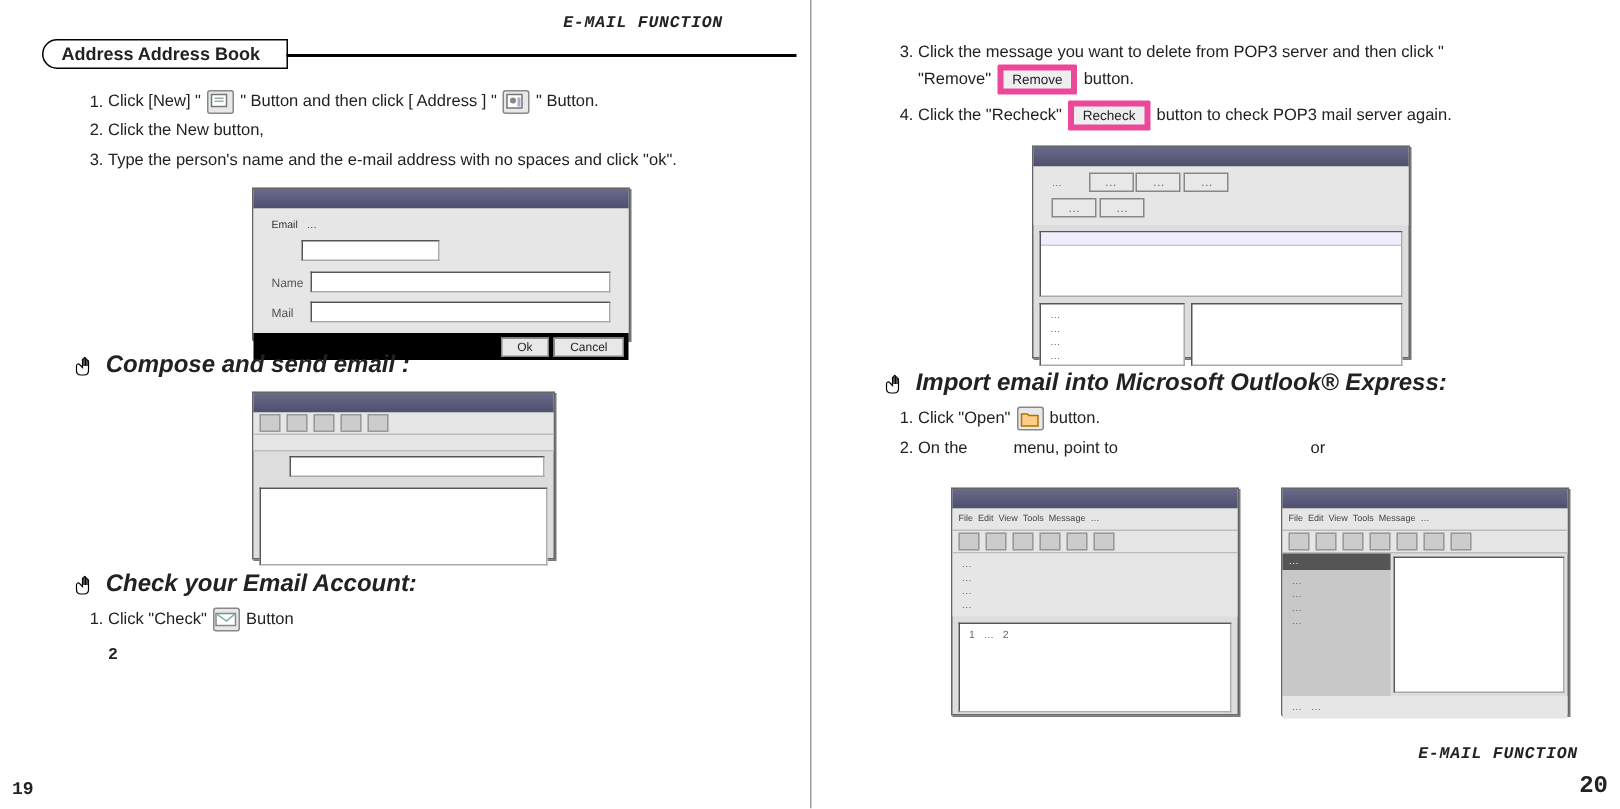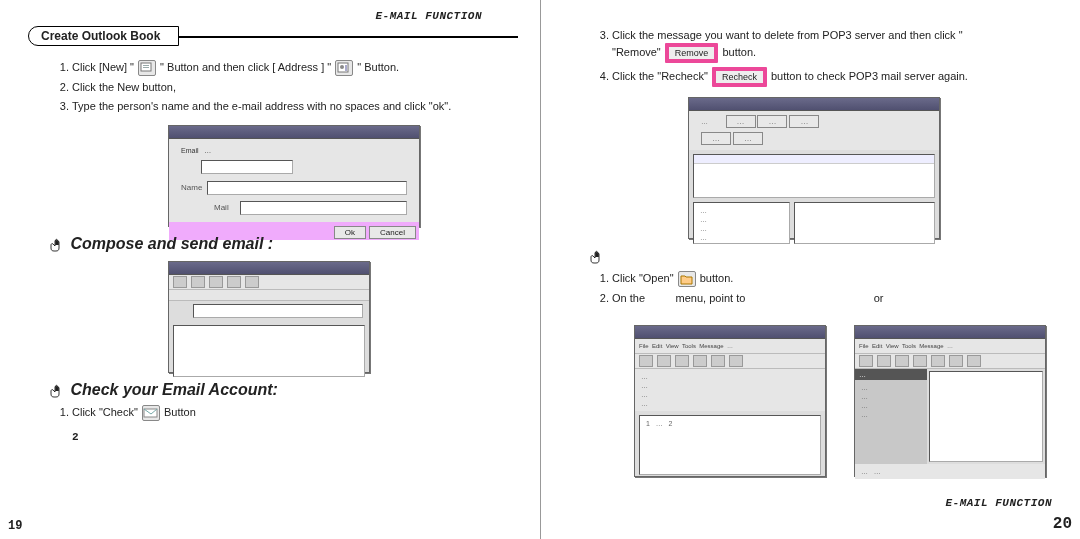--- a/index.html
+++ b/index.html
@@ -181,21 +181,21 @@
 </style>
 </head>
 <body>
 
 <div class="spread">
   <div class="divider"></div>
 
   <div class="page">
     <div class="hdr-right">E-MAIL FUNCTION</div>
 
-    <div class="section-tab">Create Outlook Book</div>
+    <div class="section-tab">Address Address Book</div>
 
     <ol class="steps">
       <li>
         <span>Click [New] "</span>
         <span class="inline-icon">
           <svg width="16" height="14">
               <rect x="2" y="2" width="10" height="8" fill="#fff" stroke="#777"></rect>
               <rect x="4" y="4" width="6" height="1" fill="#9aa"></rect>
               <rect x="4" y="6" width="6" height="1" fill="#9aa"></rect>
             </svg>
@@ -218,25 +218,25 @@
     <div class="shot" style="width:250px;height:100px;margin-left:140px;">
       <div class="titlebar"></div>
       <div style="background:#e6e6e6;padding:4px 6px;">
         <div class="txt" style="color:#333;">Email &nbsp; …</div>
         <div style="width:90px;height:12px;background:#fff;border:1px inset #aaa;margin:2px 0 4px 26px;"></div>
         <div class="row">
             <span style="width:24px;">Name</span>
             <div class="field"></div>
           </div>
         <div class="row">
-            <span style="width:24px;margin-left:33px;">Mail</span>
+            <span style="width:24px;">Mail</span>
             <div class="field"></div>
           </div>
       </div>
-      <div style="background:#f0abfc;padding:3px;text-align:right;">
+      <div style="background:#000000;padding:3px;text-align:right;">
         <span class="btn">Ok</span>
         <span class="btn">Cancel</span>
       </div>
     </div>
 
     <div class="sub-h">
       <span class="hand">
         <svg viewBox="0 0 14 14">
             <path d="M3 7v3c0 2 1 3 3 3h2c2 0 3-1 3-3V4c0-1-1-1-1 0v3V3c0-1-1-1-1 0v4V2c0-1-1-1-1 0v5V3c0-1-1-1-1 0v5L5 6c-1-1-2 0-2 1z" fill="none" stroke="#000" stroke-width="0.8"></path>
           </svg>
@@ -319,20 +319,21 @@
         <div style="flex:1;background:#fff;border:1px inset #aaa;height:40px;"></div>
       </div>
     </div>
 
     <div class="sub-h">
       <span class="hand">
         <svg viewBox="0 0 14 14">
             <path d="M3 7v3c0 2 1 3 3 3h2c2 0 3-1 3-3V4c0-1-1-1-1 0v3V3c0-1-1-1-1 0v4V2c0-1-1-1-1 0v5V3c0-1-1-1-1 0v5L5 6c-1-1-2 0-2 1z" fill="none" stroke="#000" stroke-width="0.8"></path>
           </svg>
       </span>
+      <span>Import email into Microsoft Outlook® Express:</span>
     </div>
     <ol class="steps">
       <li>
         <span>Click "Open"</span>
         <span class="inline-icon">
           <svg width="16" height="14">
               <path d="M2 4h4l1 1h6v7H2z" fill="#fc8" stroke="#a70"></path>
             </svg>
         </span>
         <span>button.</span>

